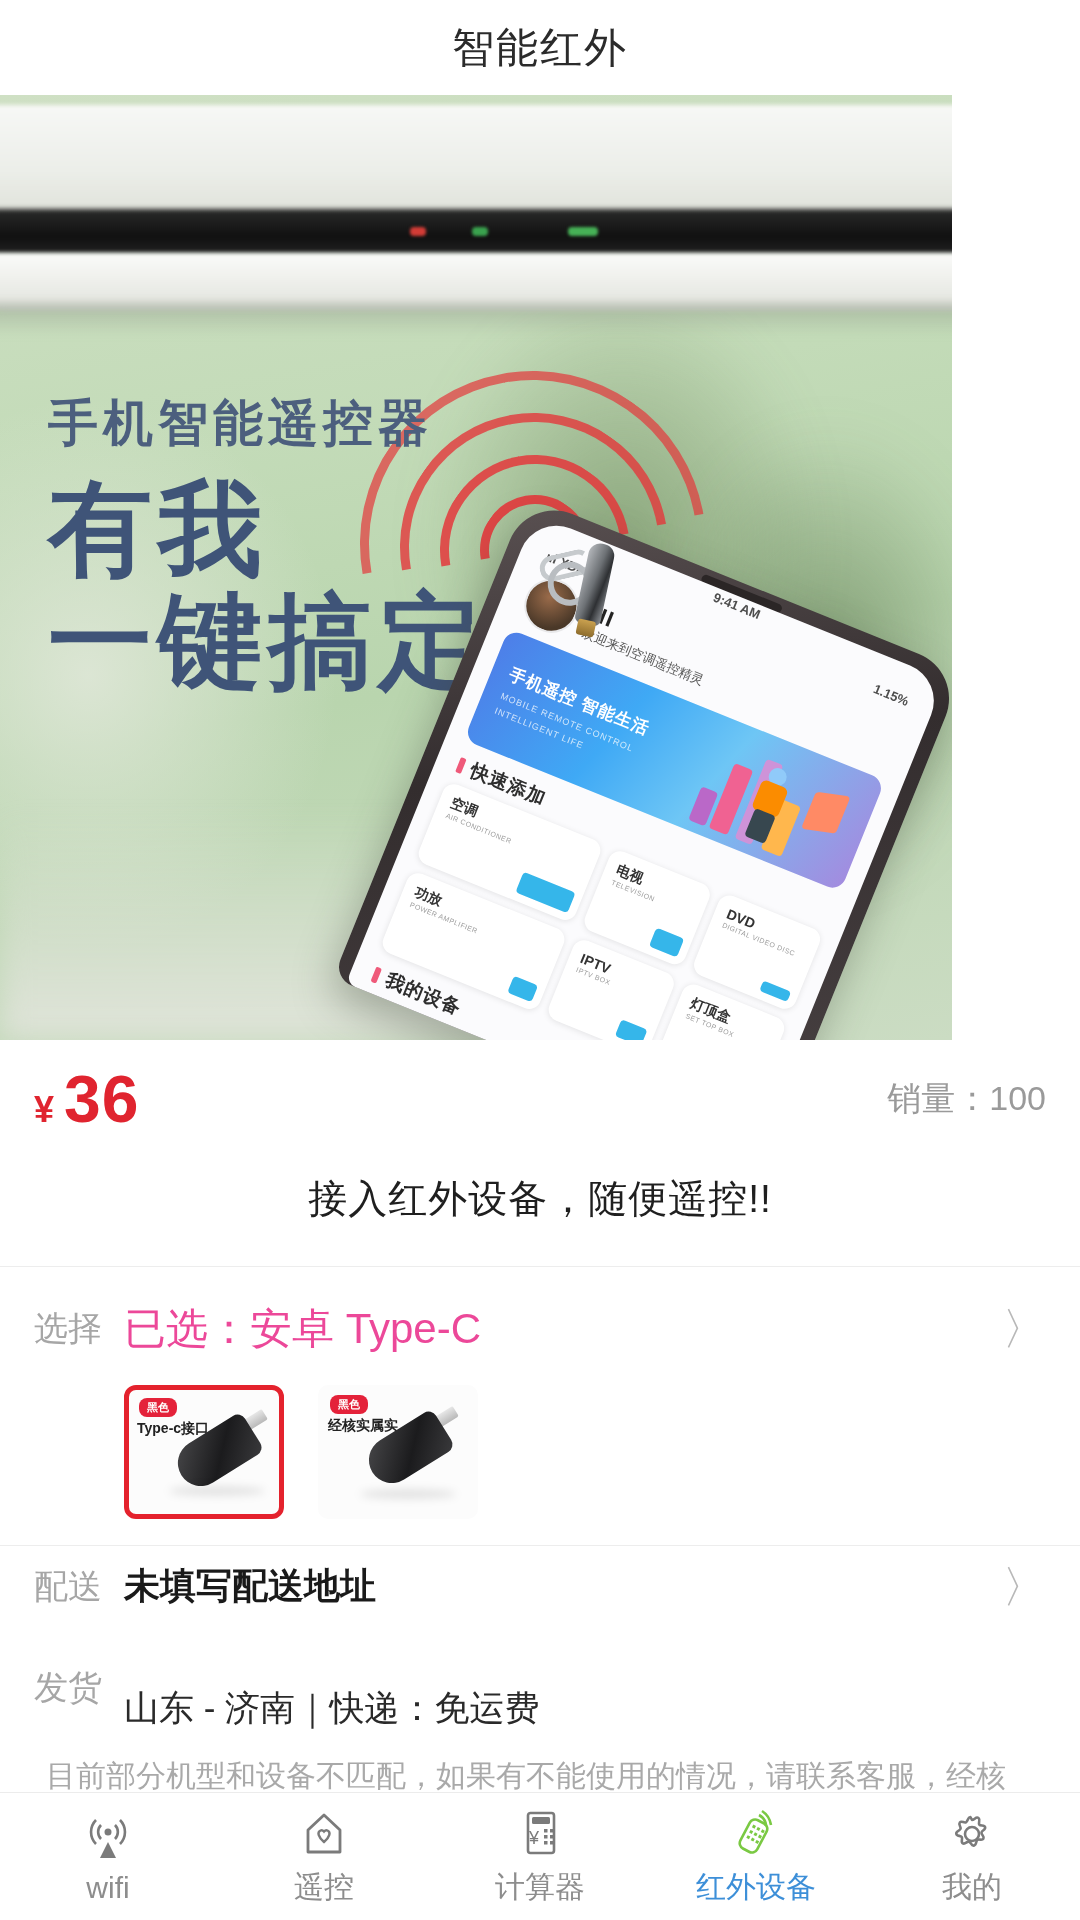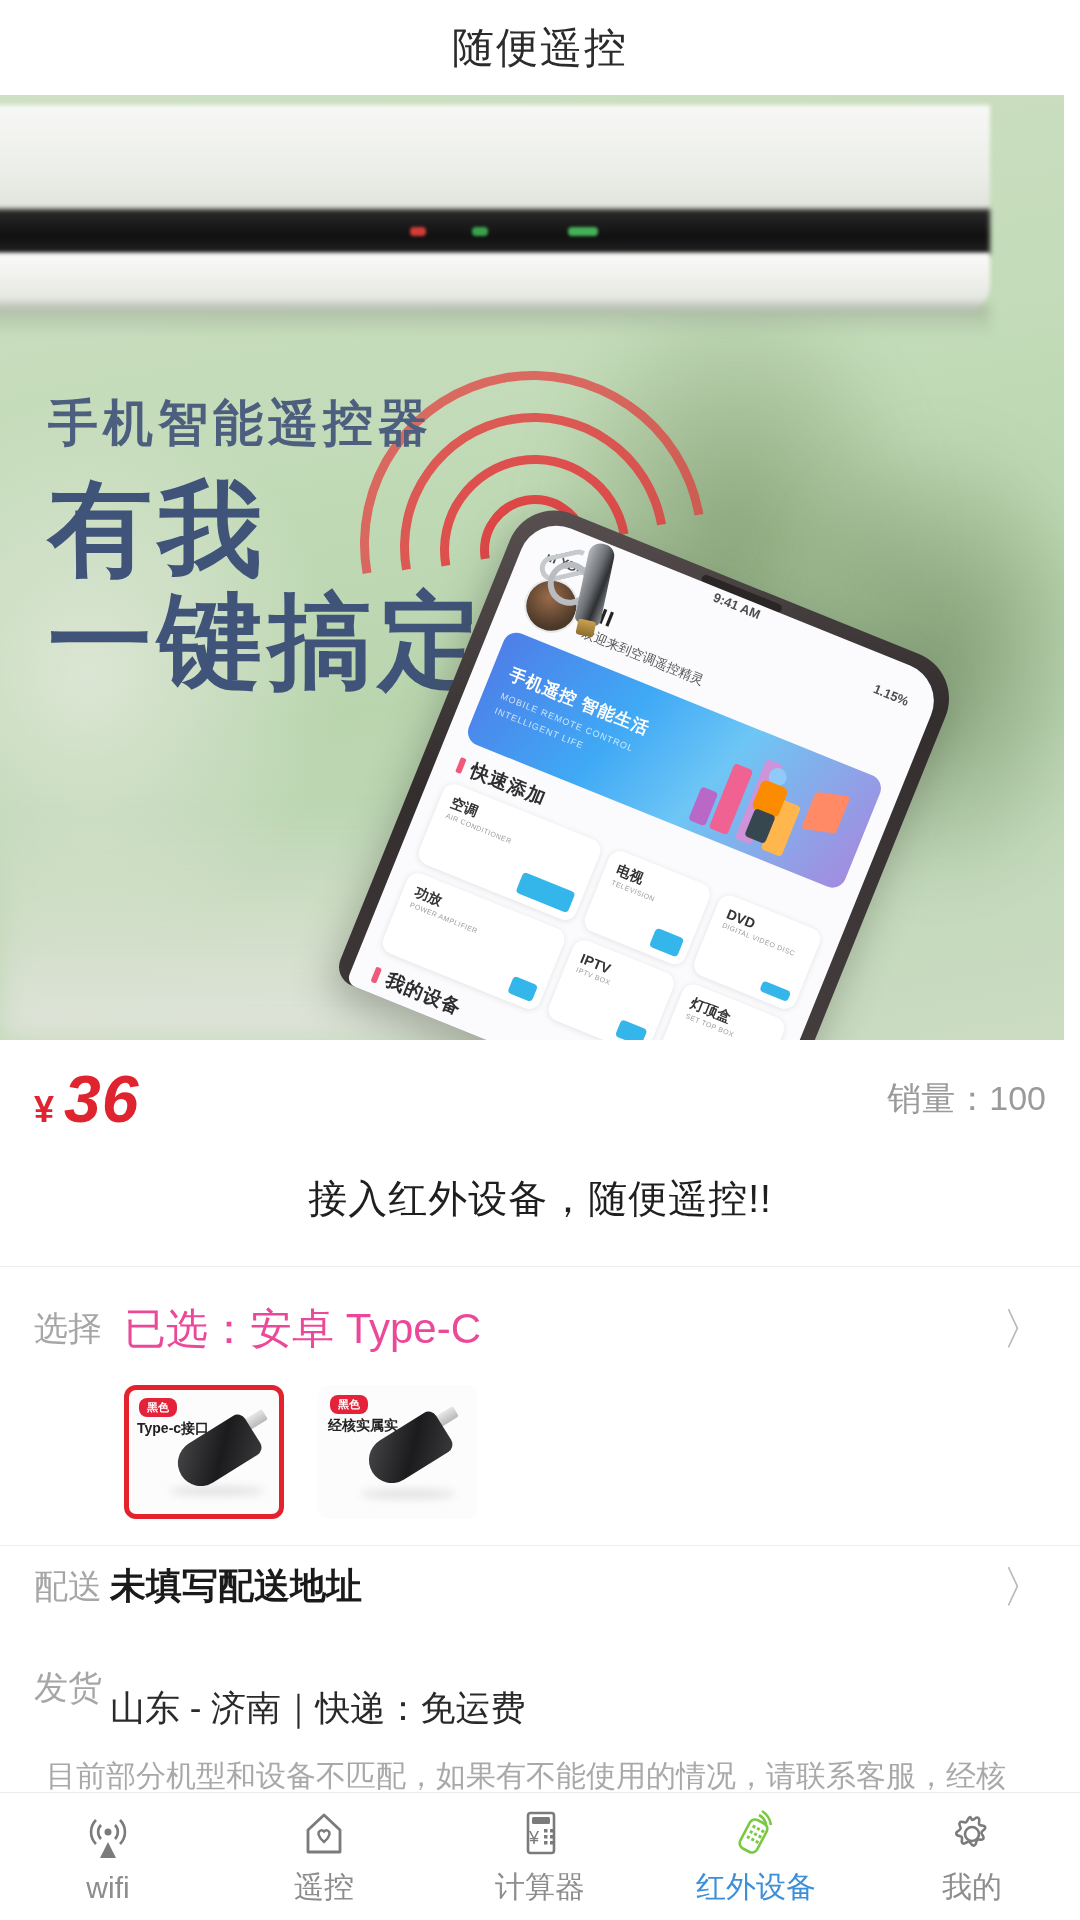--- a/index.html
+++ b/index.html
@@ -14,21 +14,21 @@
   
   .header {
     height: 95px; width: 100%;
     display: flex; align-items: center; justify-content: center;
     background: #ffffff;
   }
   .header-title { font-size: 42px; color: #2b2b2b; letter-spacing: 2px; }
 
   
   .banner {
-    position: relative; width: 1064px; height: 945px;
+    position: relative; width: 952px; height: 945px;
     overflow: hidden;
     background: linear-gradient(170deg,#cfe0c4 0%, #c3dbb8 35%, #b9d5ae 60%, #cbdcc3 100%);
   }
   .bg-blur-left {
     position:absolute; left:-80px; top:300px; width:420px; height:560px;
     background: radial-gradient(ellipse at 40% 50%, rgba(225,232,218,.85), rgba(202,220,193,0) 70%);
   }
   .bg-plant {
     position:absolute; right:120px; top:180px; width:420px; height:540px;
     background: radial-gradient(ellipse at 50% 50%, rgba(96,124,78,.55), rgba(120,150,100,0) 68%);
@@ -194,21 +194,21 @@
     border: 5px solid #c6cacd; border-right-color: transparent; transform: rotate(-25deg);
   }
 
   
   .price-row {
     height: 118px; display:flex; align-items:center; justify-content:space-between;
     padding: 0 34px; background:#fff;
   }
   .price-left { display:flex; align-items:baseline; gap:10px; }
   .yen { font-size: 36px; color:#e0242f; font-weight:700; }
-  .price-num { font-size: 66px; color:#e0242f; font-weight:800; letter-spacing:1px;font-style:italic; }
+  .price-num { font-size: 66px; color:#e0242f; font-weight:800; letter-spacing:1px; }
   .sales { font-size: 34px; color:#9a9a9a; }
 
   .desc {
     text-align:center; font-size: 39px; color:#1f1f1f; padding: 14px 0 40px 0;
     letter-spacing: 1px;
   }
   .hr { height:1px; background:#ededed; width:100%; }
 
   
   .select-row {
@@ -238,21 +238,21 @@
   .th-conn {
     position:absolute; left:108px; top:26px; width:30px; height:12px;
     background: linear-gradient(180deg,#e7e7e7,#b9b9b9); transform: rotate(-32deg); border-radius:2px;
   }
   .th-shadow {
     position:absolute; left:40px; bottom:18px; width:96px; height:10px;
     background: rgba(0,0,0,.10); filter: blur(4px); border-radius: 50%;
   }
 
   
-  .row-line { display:flex; align-items:center; padding: 16px 34px; gap: 8px; }
+  .row-line { display:flex; align-items:center; padding: 16px 34px; gap: 22px; }
   .row-strong { font-size: 36px; color:#1a1a1a; font-weight:700; flex:1; }
   .row-normal { font-size: 35px; color:#2a2a2a; flex:1;margin-top:42px; }
   .fineprint {
     padding: 6px 46px 0 46px; font-size: 30px; color:#a9a9a9; line-height: 1.45;
     max-height: 86px; overflow: hidden;
   }
   .buy-btn {
     position:absolute; right: 44px; top: 1636px;
     width: 248px; height: 96px; border-radius: 48px;
     background:#e4252f; color:#fff; font-size: 40px; font-weight:700;
@@ -273,21 +273,21 @@
   .nav-ico { height: 56px; display:flex; align-items:center; justify-content:center; }
   .nav-label { font-size: 30px; color:#8d8d8d; }
   .nav-item.active .nav-label { color:#3d8fd8; }
 </style>
 </head>
 <body>
 
 <div class="page">
 
   <div class="header">
-    <div class="header-title">随便遥控</div>
+    <div class="header-title">智能红外</div>
   </div>
 
   <div class="banner">
     <div class="bg-blur-left"></div>
     <div class="bg-plant"></div>
     <div class="bg-plant2"></div>
     <div class="bg-sofa"></div>
 
     <div class="ac">
       <div class="ac-top"></div>

